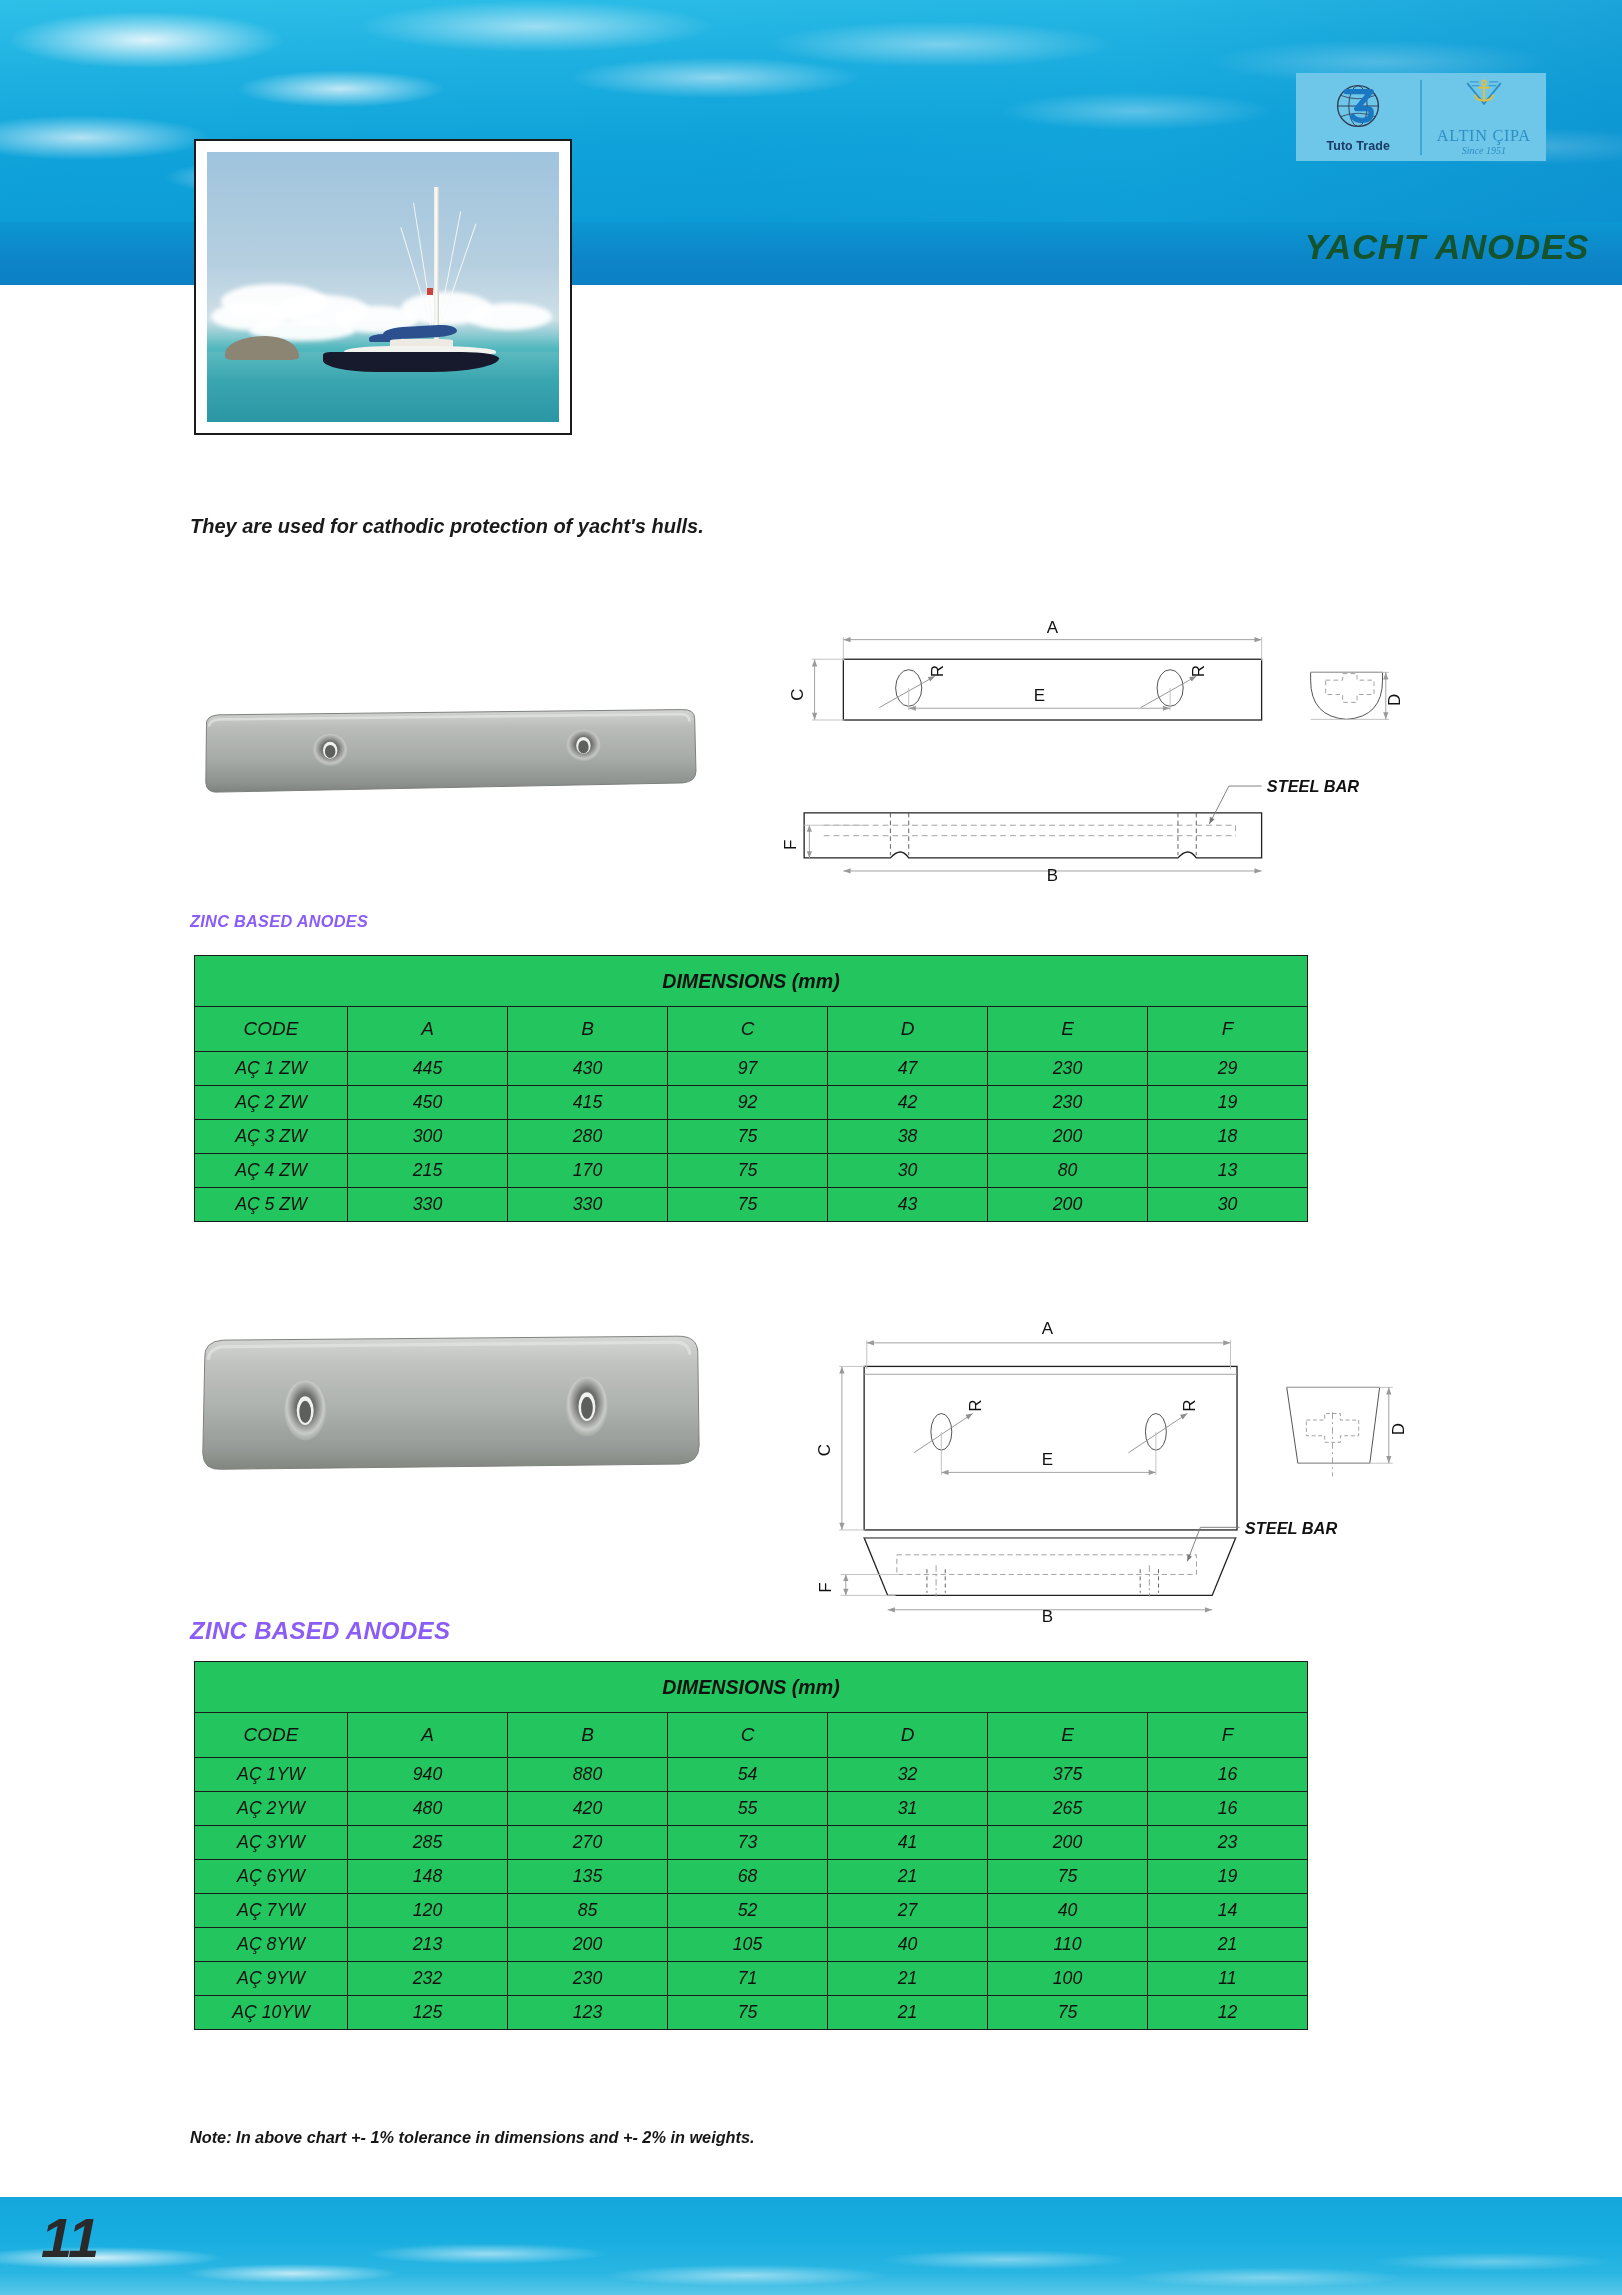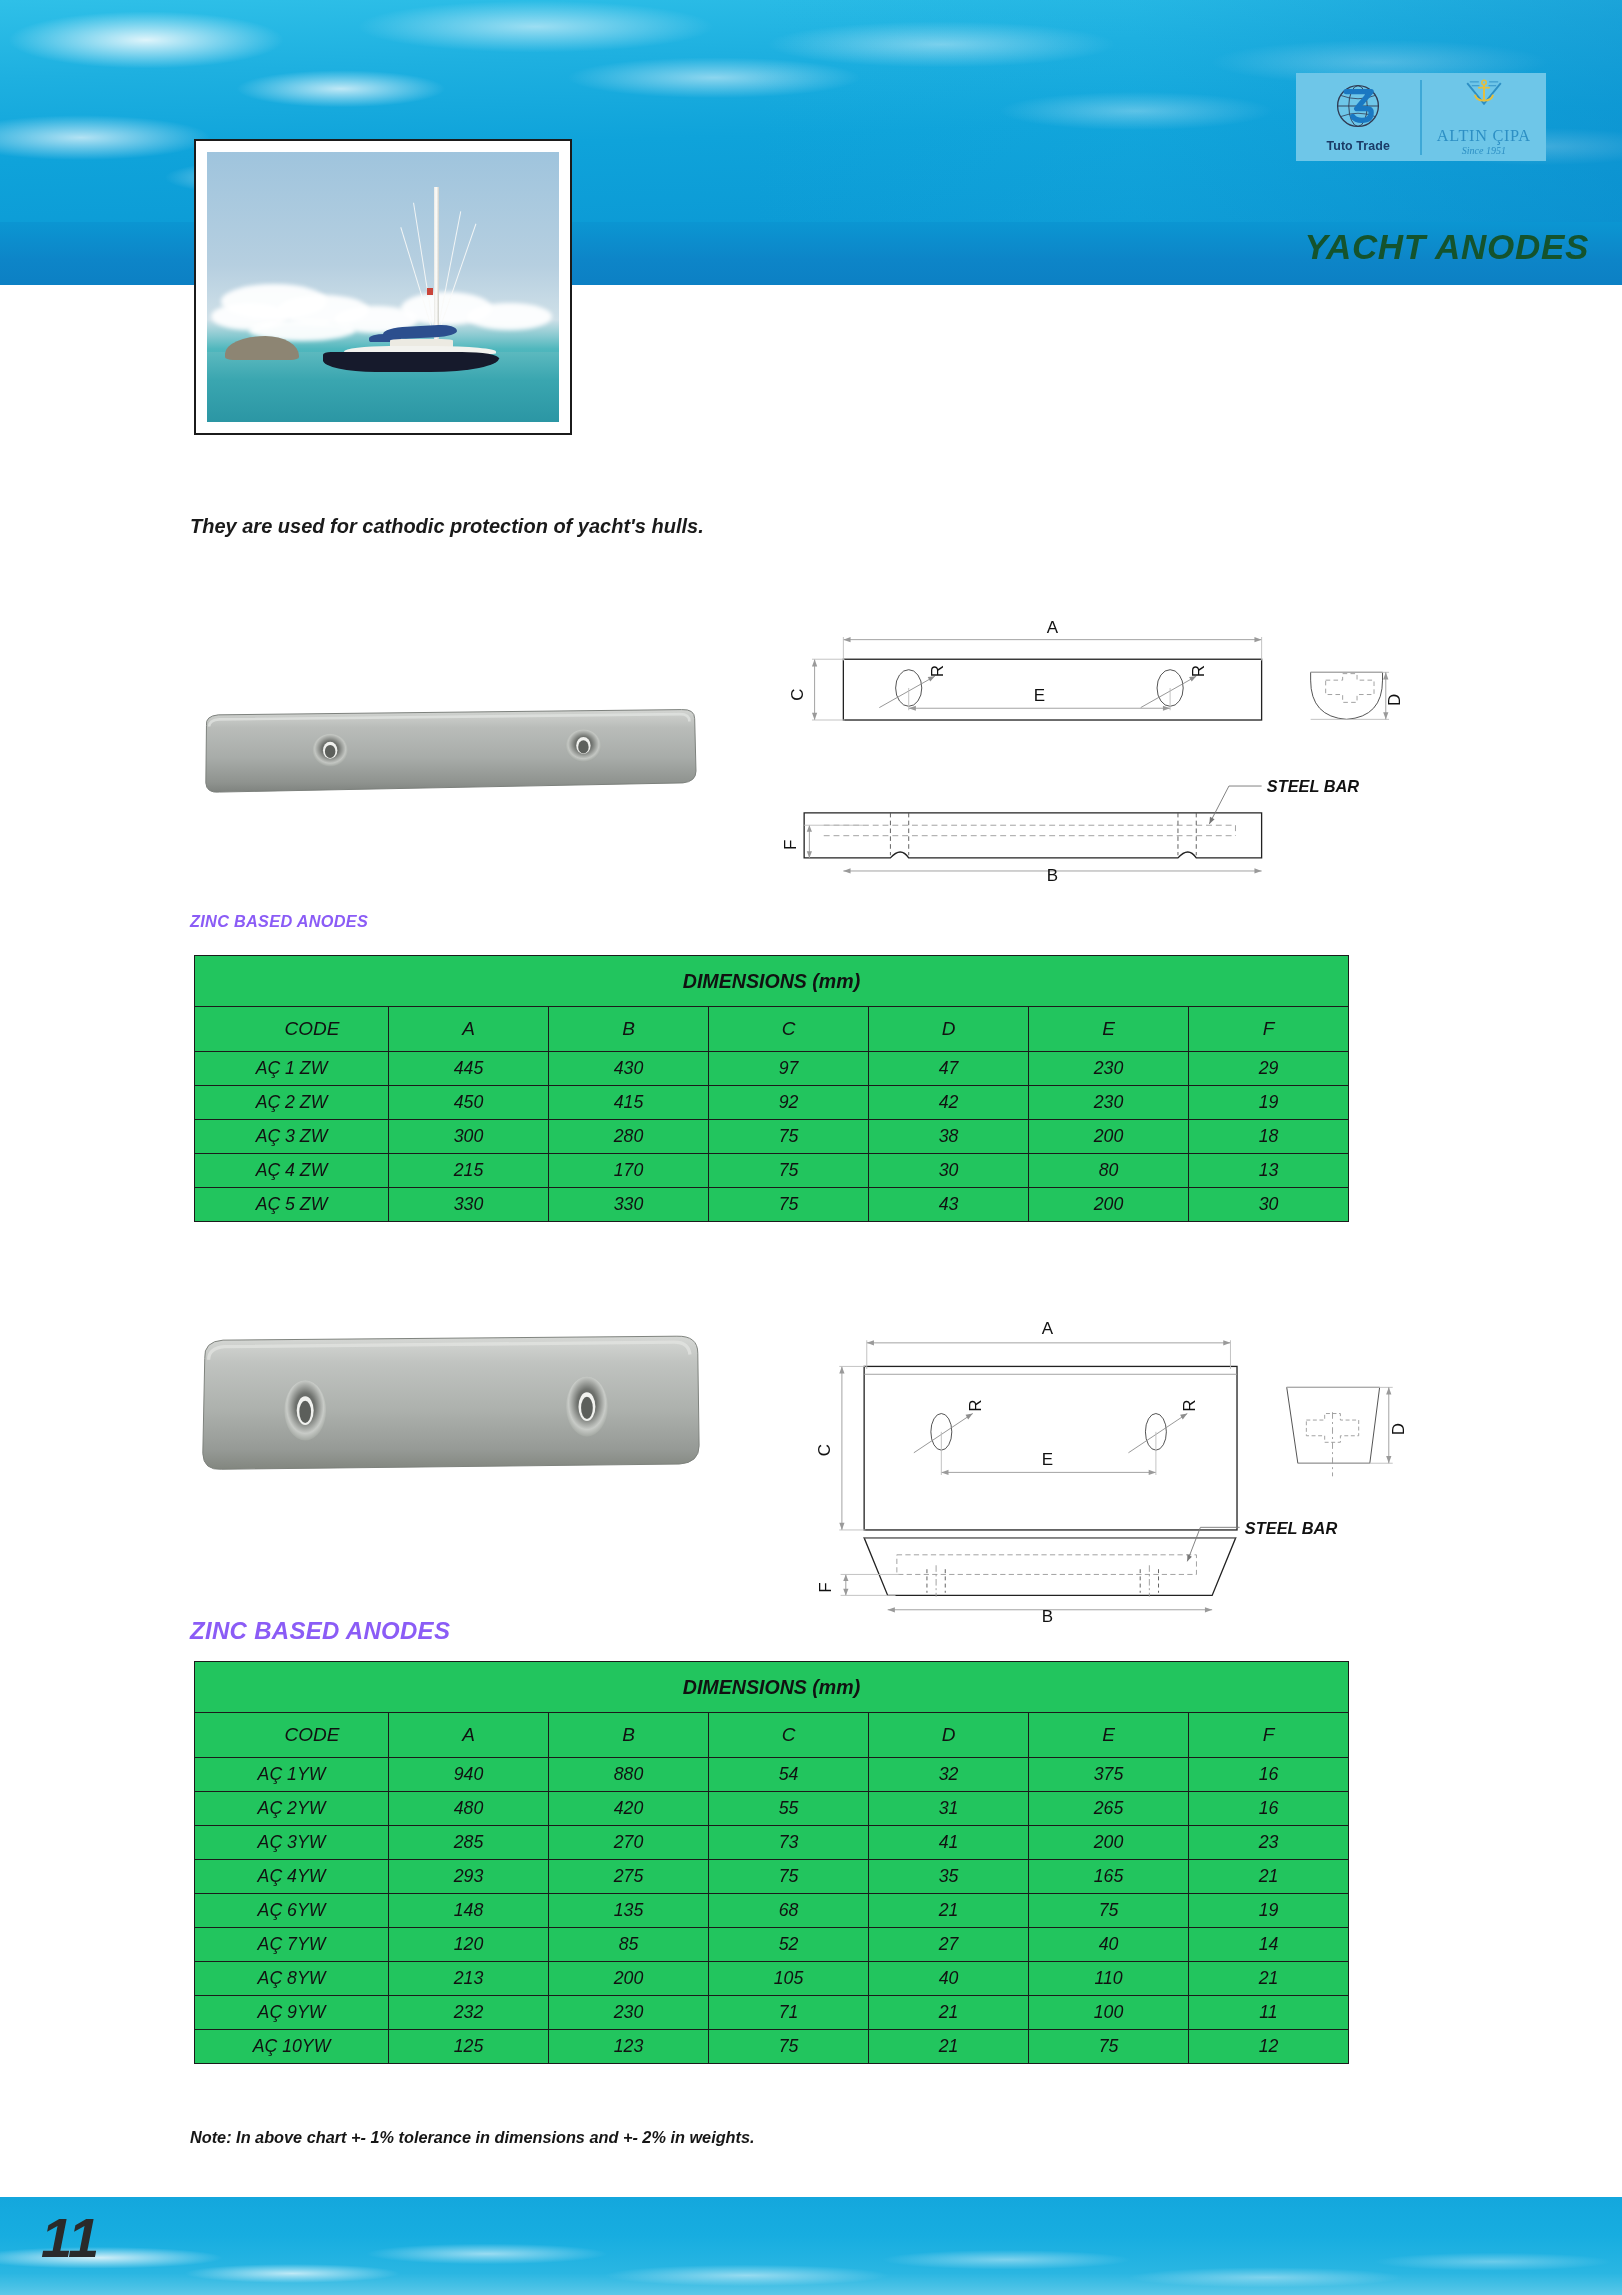--- a/index.html
+++ b/index.html
@@ -251,21 +251,21 @@
     height: 50px;
   }
   .tbl .col-head {
     font-size: 19px;
     height: 44px;
   }
   .tbl .cell {
     font-size: 17.7px;
     height: 33px;
   }
-  .tbl .c-code { width: 152px; padding-left: 41px; }
+  .tbl .c-code { width: 152px; }
   .tbl .c-dim  { width: 159px; }
 
   
   .note {
     position: absolute;
     left: 190px; top: 2128px;
     font-size: 16.3px;
     font-weight: bold;
     font-style: italic;
     color: #161616;
@@ -701,29 +701,20 @@
     <tr>
       <td class="cell">AÇ 3YW</td>
       <td class="cell">285</td>
       <td class="cell">270</td>
       <td class="cell">73</td>
       <td class="cell">41</td>
       <td class="cell">200</td>
       <td class="cell">23</td>
     </tr>
     <tr>
-      <td class="cell">AÇ 4YW</td>
-      <td class="cell">293</td>
-      <td class="cell">275</td>
-      <td class="cell">75</td>
-      <td class="cell">35</td>
-      <td class="cell">165</td>
-      <td class="cell">21</td>
-    </tr>
-    <tr>
       <td class="cell">AÇ 6YW</td>
       <td class="cell">148</td>
       <td class="cell">135</td>
       <td class="cell">68</td>
       <td class="cell">21</td>
       <td class="cell">75</td>
       <td class="cell">19</td>
     </tr>
     <tr>
       <td class="cell">AÇ 7YW</td>

